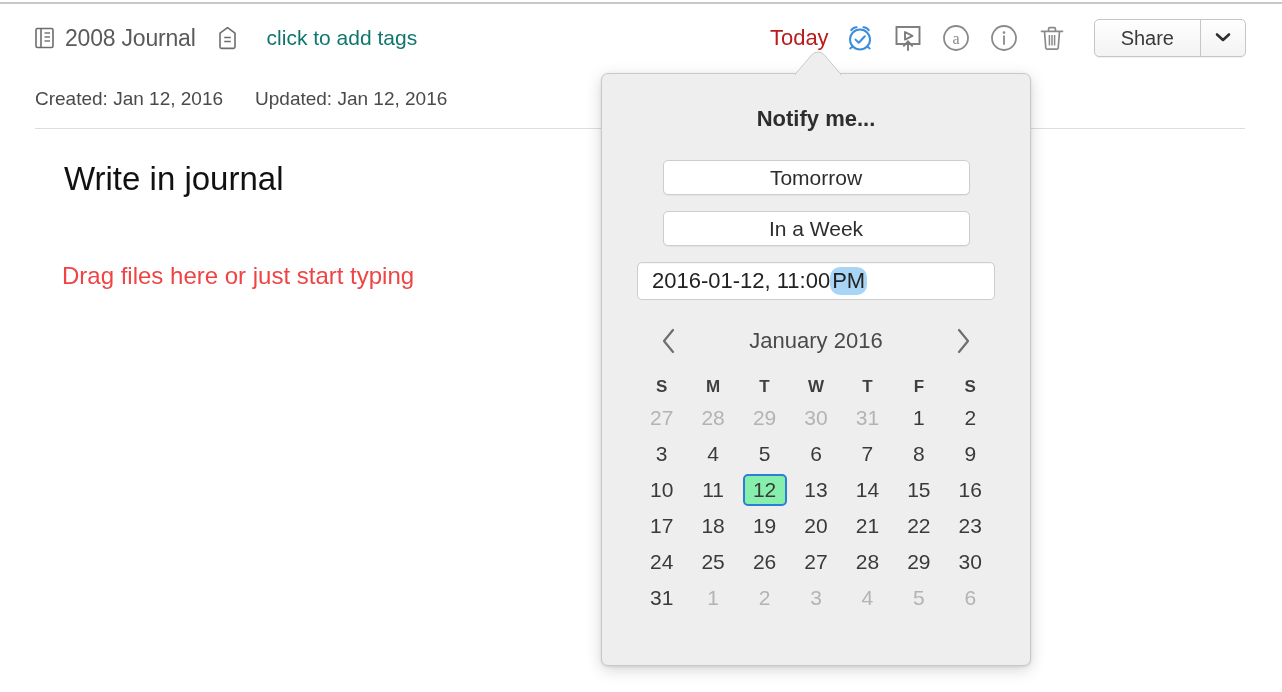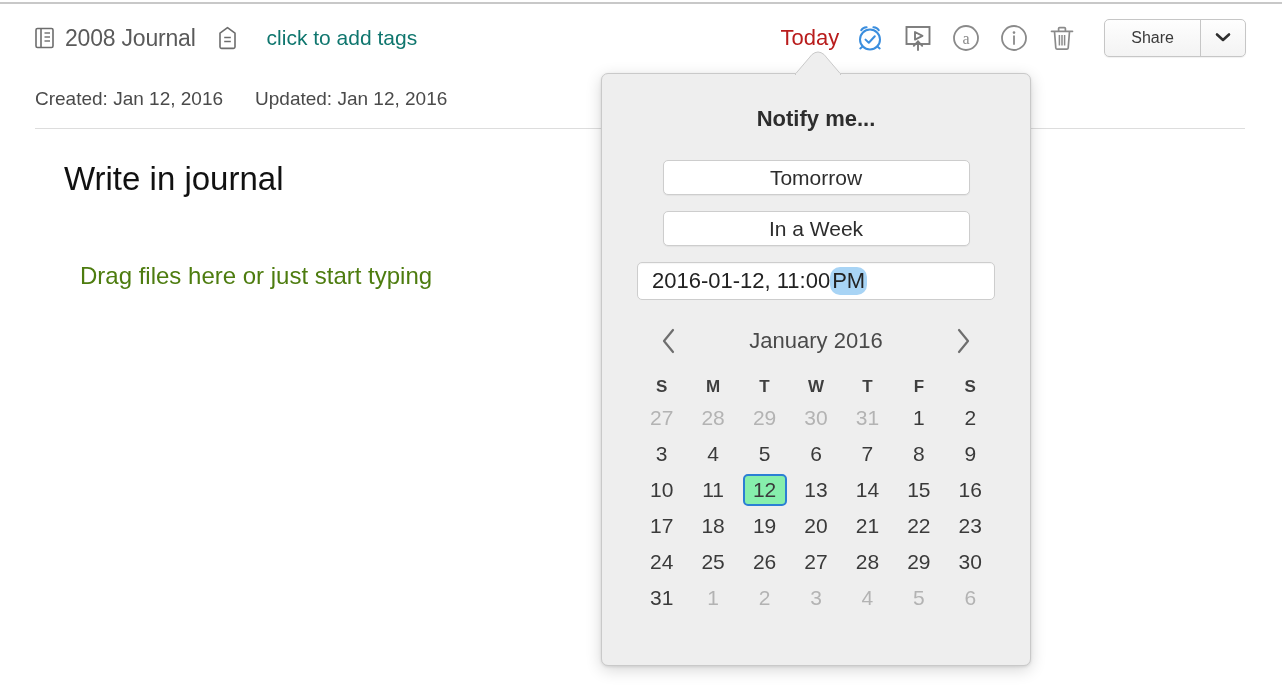--- a/index.html
+++ b/index.html
@@ -89,21 +89,21 @@
     border-radius: 5px;
     background: linear-gradient(to bottom, #fefefe 0%, #f3f3f3 100%);
     box-shadow: 0 1px 1px rgba(0,0,0,0.06);
     overflow: hidden;
   }
   .share-btn {
     display: flex;
     align-items: center;
     justify-content: center;
     padding: 0 26px;
-    font-size: 16px;
+    font-size: 20px;
     color: #3a3a3a;
     white-space: nowrap;
     cursor: default;
   }
   .share-split {
     width: 1px;
     background: #c6c6c6;
   }
   .share-arrow {
     width: 44px;
@@ -135,23 +135,23 @@
   .note-title {
     position: absolute;
     left: 64px; top: 160px;
     font-size: 33px;
     color: #111111;
     font-weight: 400;
     white-space: nowrap;
   }
   .note-placeholder {
     position: absolute;
-    left: 80px; top: 262px;
+    left: 62px; top: 262px;
     font-size: 24px;
-    color: #4d7c0f;
+    color: #ef4444;
     white-space: nowrap;
   }
 
   
   .popover {
     position: absolute;
     left: 601px; top: 73px;
     width: 430px; height: 593px;
     background: #eeeeee;
     border: 1px solid #c9c9c9;

